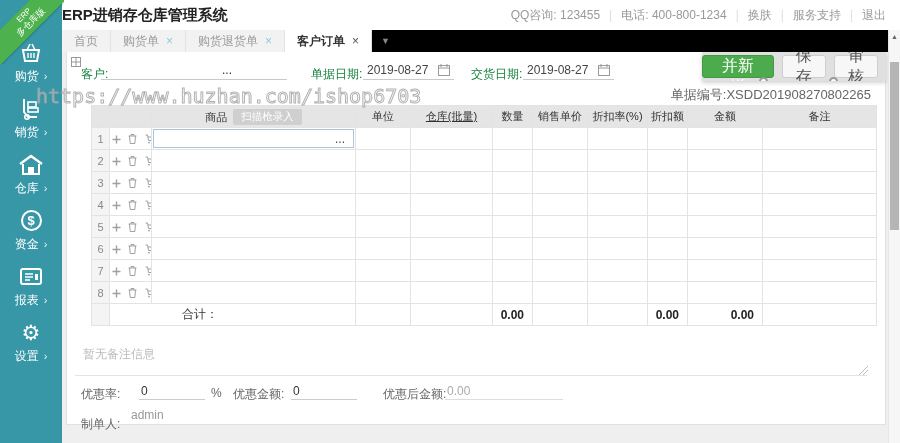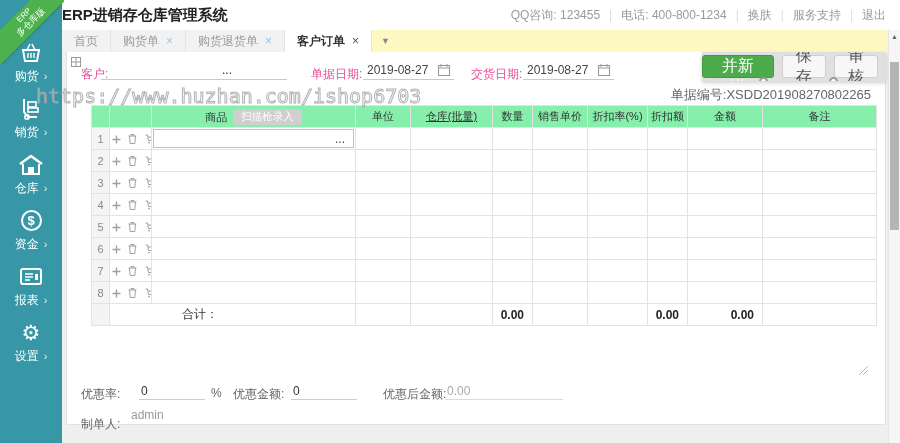--- a/index.html
+++ b/index.html
@@ -23,56 +23,56 @@
   .ribbon .l2 { font-size:9px; display:block; }
 
   
   .topbar { position:absolute; left:62px; top:0; right:0; height:30px; background:#fff; z-index:1; display:flex; align-items:center; }
   .app-title { font-size:15px; font-weight:bold; color:#222; padding-left:0; }
   .top-right { position:absolute; right:14px; top:0; height:30px; display:flex; align-items:center; gap:9px; font-size:12px; color:#999; }
   .top-right .sep { color:#ddd; }
   .top-link { cursor:pointer; color:#999; }
 
   
-  .tabbar { position:absolute; left:62px; top:30px; right:12px; height:22px; background:#fef9c3; display:flex; align-items:stretch; z-index:1; }
+  .tabbar { position:absolute; left:62px; top:30px; right:12px; height:22px; background:#000000; display:flex; align-items:stretch; z-index:1; }
   .tab { display:flex; align-items:center; padding:0 12px; font-size:12px; color:#9a9a9a; background:#f2f2f2; border-right:1px solid #e3e3e3; cursor:pointer; }
   .tab .close { margin-left:7px; font-size:12px; color:#8fc8e8; cursor:pointer; }
   .tab.active { background:#fff; color:#333; font-weight:bold; }
   .tab.active .close { color:#555; font-weight:normal; }
   .tab-more { display:flex; align-items:center; padding:0 9px; color:#888; font-size:9px; cursor:pointer; }
 
   
   .vscroll { position:absolute; right:0; top:30px; bottom:0; width:12px; background:#f6f6f6; border-left:1px solid #e6e6e6; z-index:3; }
   .vs-arrow { position:absolute; top:3px; left:0; width:11px; text-align:center; font-size:7px; color:#666; cursor:pointer; }
   .vs-thumb { position:absolute; top:32px; left:1px; width:9px; height:168px; background:#b5b5b5; cursor:grab; }
 
   
   .panel { position:absolute; left:66px; top:52px; width:820px; height:373px; background:#fff; border:1px solid #e2e2e2; border-top:none; z-index:1; }
   .grid-toggle { position:absolute; left:4px; top:4px; cursor:pointer; }
 
   
-  .fld-label { position:absolute; color:#ec4899; top:14px; }
+  .fld-label { position:absolute; color:#15803d; top:14px; }
   .u-input { position:absolute; top:8px; height:20px; border:none; border-bottom:1px solid #c9c9c9; background:transparent; font-size:12px; color:#333; outline:none; font-family:inherit; }
   .customer-input { left:34px; width:186px; text-align:right; padding-right:55px; cursor:pointer; }
   .date-wrap { position:absolute; top:8px; height:20px; border-bottom:1px solid #c9c9c9; display:flex; align-items:center; padding:0 4px; color:#444; cursor:pointer; }
   .cal-icon { margin-left:10px; display:flex; }
 
   
   .btn-strip { position:absolute; right:-1px; top:0; width:184px; height:29px; background:#e0e0e0; box-shadow:0 2px 4px rgba(0,0,0,.18); display:flex; align-items:center; justify-content:flex-end; gap:8px; padding-right:8px; overflow:hidden; }
   .btn { height:23px; padding:0 12px; font-size:16px; border-radius:3px; cursor:pointer; display:flex; align-items:center; font-family:inherit; }
   .btn-green { background:#4cab4c; border:1px solid #429942; color:#fff; }
   .btn-gray { background:#f7f7f7; border:1px solid #cfcfcf; color:#555; }
   .clipped-radio { position:absolute; bottom:-5px; width:9px; height:9px; border:2px solid #9a9a9a; border-radius:50%; background:#fff; }
 
   .doc-no { position:absolute; right:14px; top:34px; font-size:13px; color:#666; }
 
   
   .grid { position:absolute; left:24px; top:53px; border-collapse:collapse; table-layout:fixed; width:785px; }
   .grid th, .grid td { border:1px solid #e3e3e3; height:22px; font-weight:normal; overflow:hidden; white-space:nowrap; }
-  .grid th { background:#86efac; font-size:11px; color:#333; text-align:center; }
+  .grid th { background:#e5e5e5; font-size:11px; color:#333; text-align:center; }
   .grid td { background:#fff; }
   td.rownum { background:#f4f4f4; color:#888; font-size:11px; text-align:center; }
   td.rowicons { text-align:center; }
   .rowicons .ric { display:inline-flex; margin:0 2px; cursor:pointer; vertical-align:middle; }
   .scan-chip { display:inline-block; background:#cfcfcf; color:#fdfdfd; font-size:10.5px; border-radius:2px; padding:1px 8px; margin-left:6px; cursor:pointer; vertical-align:1px; }
   .wh-link { text-decoration:underline; cursor:pointer; }
   td.product-cell { position:relative; }
   .product-box { display:none; }
   .active-row .product-box { display:flex; position:absolute; left:1px; right:1px; top:1px; bottom:1px; border:1px solid #a9c6de; align-items:center; justify-content:flex-end; padding-right:8px; color:#444; cursor:pointer; }
   td.total-label-cell { padding-left:72px; color:#333; }
@@ -586,20 +586,21 @@
           <td class="num-cell">0.00</td>
           <td></td>
           <td></td>
           <td class="num-cell">0.00</td>
           <td class="num-cell">0.00</td>
           <td></td>
         </tr>
       </tfoot>
     </table>
 
+    <textarea class="remark-area" placeholder="暂无备注信息" style=""></textarea>
     <div class="resize-grip"></div>
 
     <span class="foot-label" style="left:14px; top:334px">优惠率:</span>
     <input class="foot-input" style="left: 72px; top: 330px; width: 66px;" value="0">
     <span class="foot-label" style="left:144px; top:334px">%</span>
 
     <span class="foot-label" style="left:166px; top:334px">优惠金额:</span>
     <input class="foot-input" style="left: 224px; top: 330px; width: 66px;" value="0">
 
     <span class="foot-label" style="left:316px; top:334px">优惠后金额:</span>

